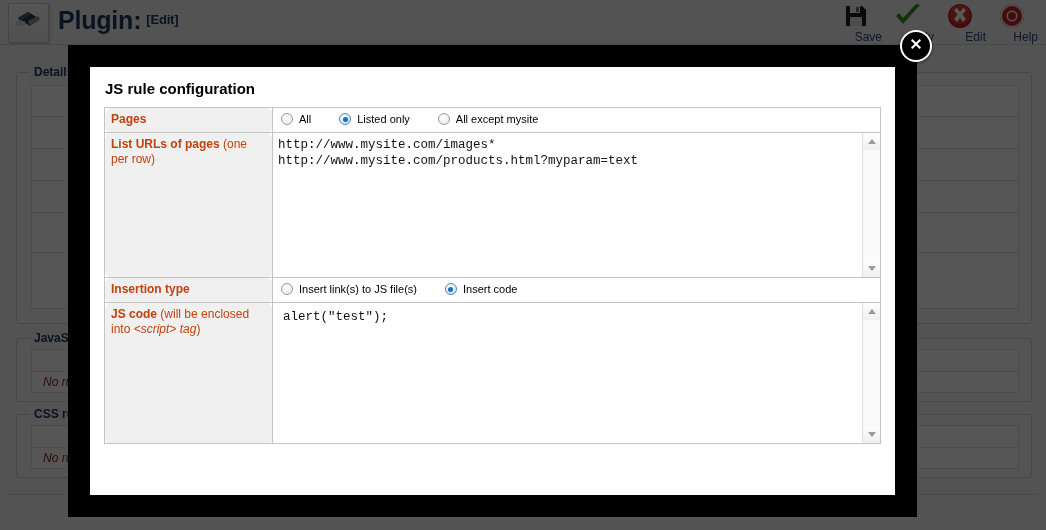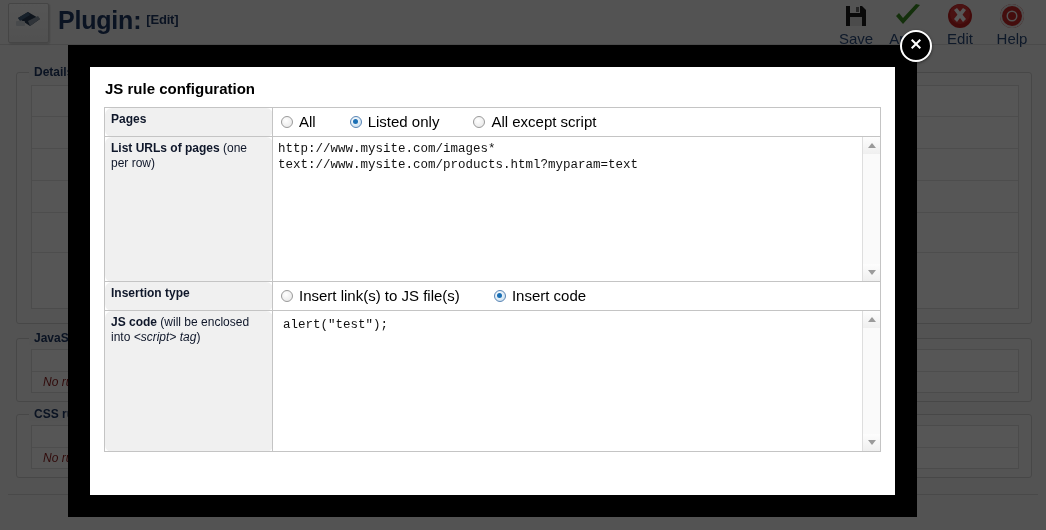--- a/index.html
+++ b/index.html
@@ -69,24 +69,25 @@
     align-items: flex-start;
   }
   .tool-btn {
     width: 52px;
     text-align: center;
     padding-top: 1px;
     cursor: pointer;
   }
   .tool-btn .ticon { height: 30px; display:flex; align-items:center; justify-content:center;}
   .tool-btn .tlabel {
-    font-size: 15px;
+    font-size: 12px;
     color: #2b4a7a;
     margin-top: -1px;
     display: block;
+    text-align: right;
   }
 
   
   .bg-fieldset {
     position: absolute;
     border: 1px solid #cfcfcf;
     border-radius: 3px;
     background: #f7f7f7;
   }
   .bg-legend {
@@ -181,37 +182,37 @@
   .cfg-table td {
     border: 1px solid #c4c4c4;
     vertical-align: top;
     padding: 0;
   }
   td.lbl {
     width: 155px;
     background: #f0f0f0;
     padding: 4px 6px 5px 6px;
     font-size: 12px;
-    color: #0f172a;
+    color: #c2410c;
     line-height: 15px;
     border-radius: 7px;
   }
   td.lbl b { font-weight: bold; }
   td.lbl .nb { font-weight: normal; }
   td.lbl i { font-style: italic; font-weight: normal; }
   td.val {
     background: #ffffff;
     padding: 0;
   }
   .radio-row {
     padding: 5px 6px 6px 8px;
     display: flex;
     align-items: center;
-    gap: 12px;
-    font-size: 15px;
+    gap: 6px;
+    font-size: 11px;
   }
   .radio-item {
     display: flex;
     align-items: center;
     margin-right: 22px;
     cursor: pointer;
   }
   .radio-item:last-child { margin-right: 0; }
   .radio-item .rlabel { margin-left: 6px; color: #000; }
 
@@ -420,34 +421,34 @@
             <label class="radio-item">
               <span class="rdo"></span>
               <span class="rlabel">All</span>
             </label>
             <label class="radio-item">
               <span class="rdo checked"></span>
               <span class="rlabel">Listed only</span>
             </label>
             <label class="radio-item">
               <span class="rdo"></span>
-              <span class="rlabel">All except script</span>
+              <span class="rlabel">All except mysite</span>
             </label>
           </div>
         </td>
       </tr>
 
       <tr>
         <td class="lbl">
           <b>List URLs of pages</b><span class="nb"> (one per row)</span>
         </td>
         <td class="val">
           <div class="ta-wrap urls-area">
             <div class="ta-text">http://www.mysite.com/images*
-text://www.mysite.com/products.html?myparam=text</div>
+http://www.mysite.com/products.html?myparam=text</div>
             <div class="vscroll">
               <div class="arrow up">
                     <span class="tri-up"></span>
                   </div>
               <div class="track"></div>
               <div class="arrow down">
                     <span class="tri-down"></span>
                   </div>
             </div>
           </div>

